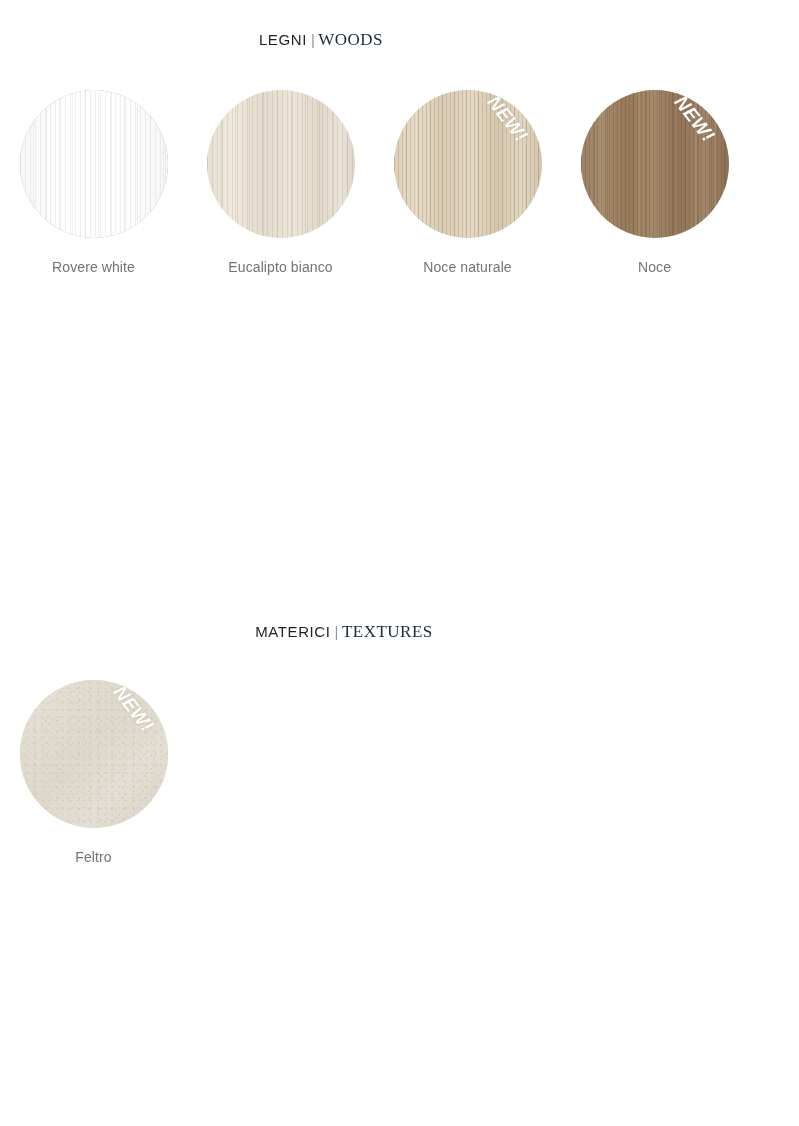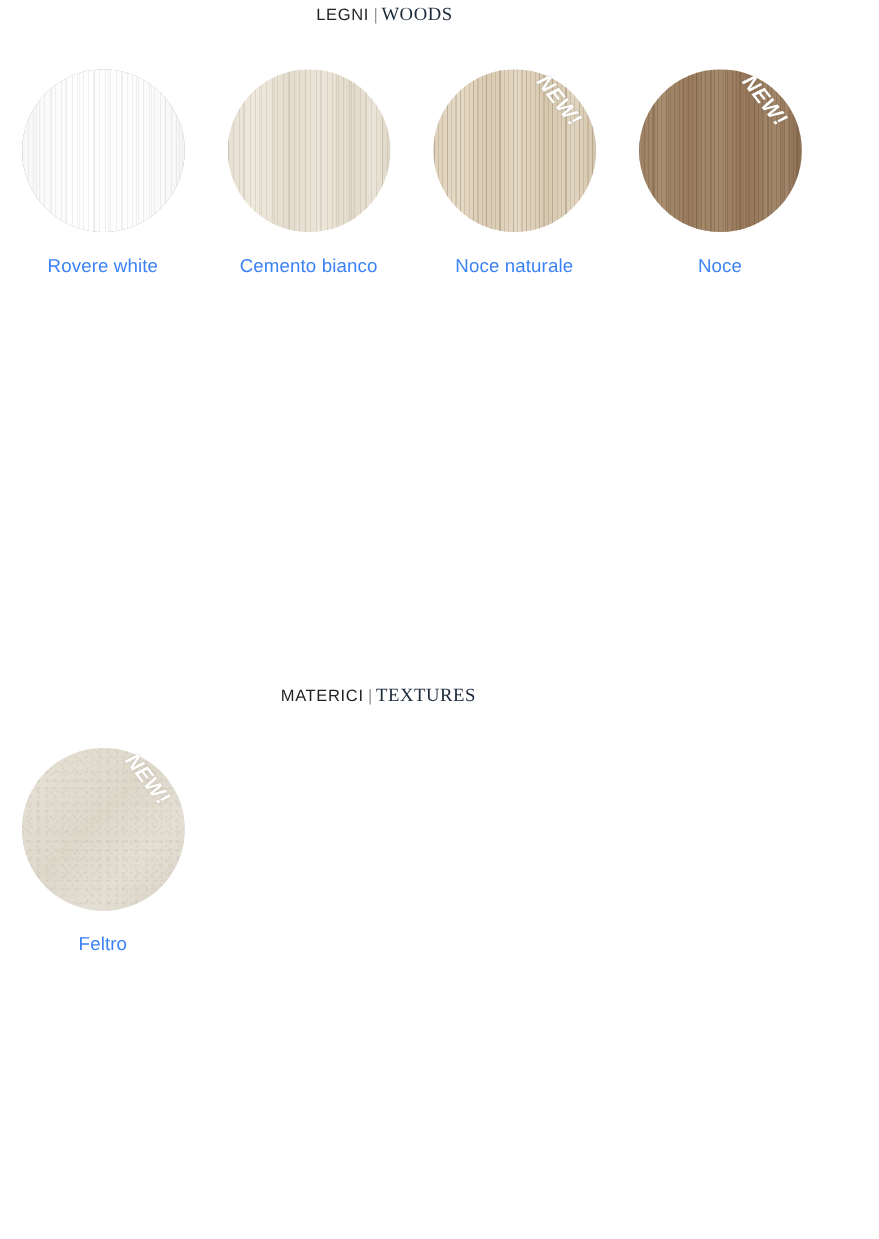--- a/index.html
+++ b/index.html
@@ -69,22 +69,22 @@
     border-radius: 50%;
     overflow: hidden;
     position: relative;
   }
   .disc-inner {
     position: absolute;
     inset: 0;
   }
   .swatch-label {
     margin-top: 21px;
-    font-size: 17px;
-    color: #3b82f6;
+    font-size: 14px;
+    color: #737373;
     text-align: left;
     letter-spacing: 0.1px;
     white-space: nowrap;
   }
 
   
   .new-badge {
     position: absolute;
     top: 18px;
     right: 8px;
@@ -227,21 +227,21 @@
       radial-gradient(ellipse 46% 34% at 30% 24%, rgba(168,166,162,0.45), transparent 70%),
       radial-gradient(ellipse 42% 32% at 72% 36%, rgba(183,181,177,0.42), transparent 72%),
       radial-gradient(ellipse 50% 38% at 52% 78%, rgba(166,164,160,0.40), transparent 72%),
       radial-gradient(ellipse 30% 24% at 86% 74%, rgba(188,186,182,0.38), transparent 72%),
       radial-gradient(circle at 40% 45%, rgba(140,138,134,0.16) 0 1px, transparent 1px),
       linear-gradient(160deg, #c3c1bd 0%, #b7b5b1 35%, #c6c4c0 58%, #aeaca8 100%);
     background-size: 100% 100%, 100% 100%, 100% 100%, 100% 100%, 9px 9px, 100% 100%;
   }
 
   
-  #woods-section { position: absolute; top: 3px; left: 0; width: 699px; }
+  #woods-section { position: absolute; top: 30px; left: 0; width: 642px; }
   #woods-grid { margin-top: 40px; }
   #textures-section { position: absolute; top: 622px; left: 0; width: 688px; }
   #textures-grid { margin-top: 38px; }
 </style>
 </head>
 <body>
 
 <div id="woods-section">
 
   <div class="section-heading">
@@ -259,21 +259,21 @@
       <div class="swatch-label">Rovere white</div>
     </div>
 
 
     <div class="swatch m-ciliegio">
       <div class="disc-wrap">
         <div class="disc">
           <div class="disc-inner"></div>
         </div>
       </div>
-      <div class="swatch-label">Cemento bianco</div>
+      <div class="swatch-label">Eucalipto bianco</div>
     </div>
 
     <div class="swatch m-noce-naturale">
       <div class="disc-wrap">
         <div class="disc">
           <div class="disc-inner"></div>
         </div>
         <div class="new-badge">NEW!</div>
       </div>
       <div class="swatch-label">Noce naturale</div>

